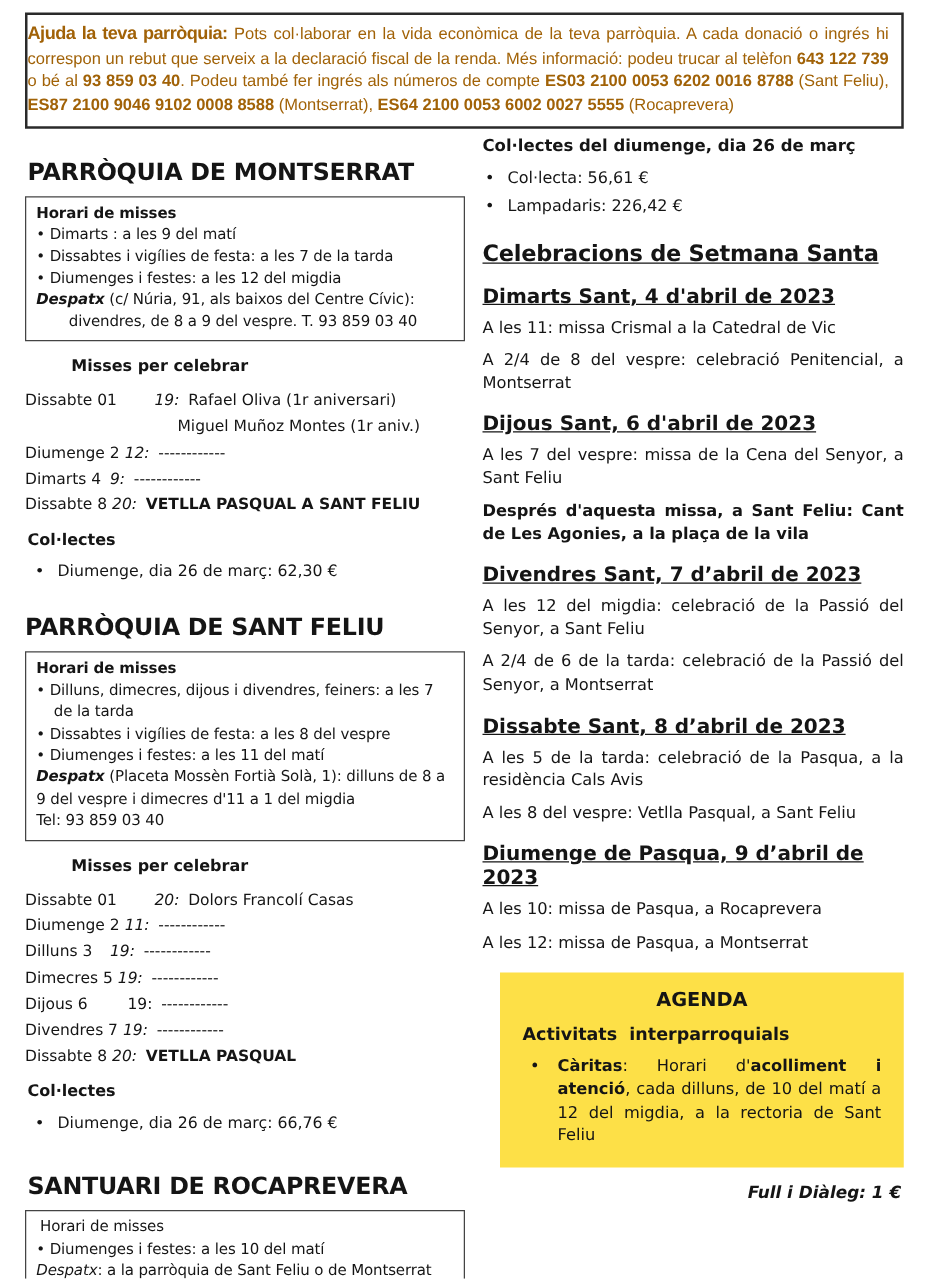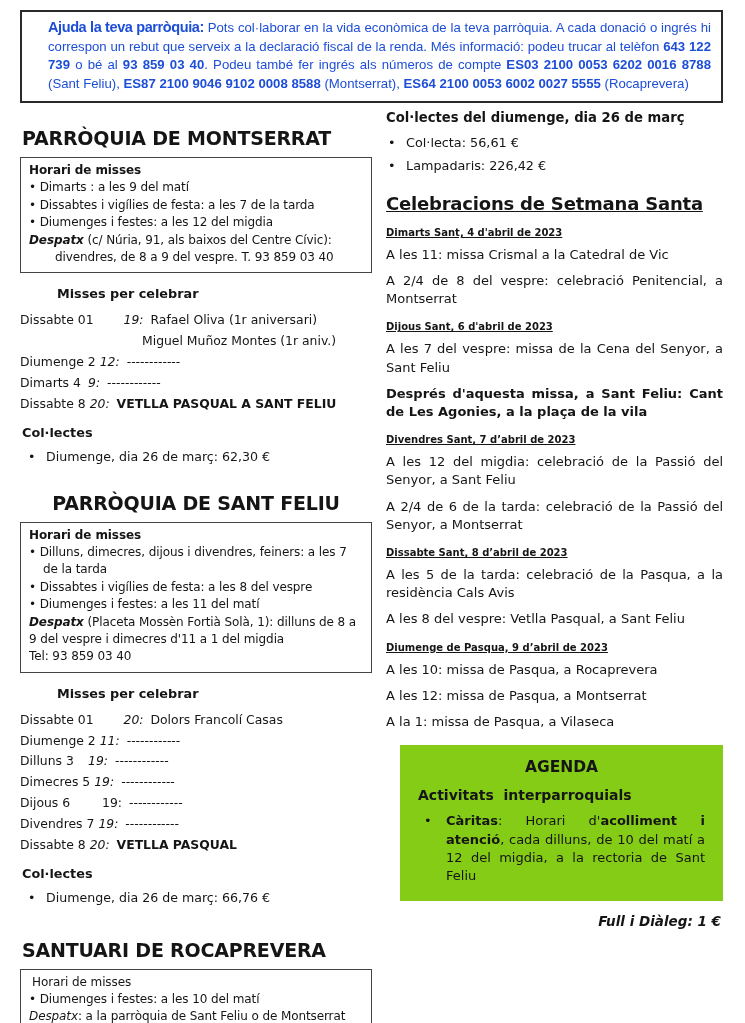--- a/index.html
+++ b/index.html
@@ -2,33 +2,33 @@
 <html lang="ca"><head>
 <meta charset="utf-8">
 <style>
   html,body{margin:0;padding:0;background:#fff;}
   .page{
     position:relative;width:745px;height:1023px;overflow:hidden;
     font-family:"DejaVu Sans",sans-serif;color:#151515;background:#fff;
   }
   
   .notice{
-    margin:10px 22px 0 20px;border:2px solid #2a2a2a;padding:5px 10px 7px 26px;
+    margin:10px 22px 0 20px;border:2px solid #2a2a2a;padding:5px 10px 7px 0;
     font-family:"Liberation Sans",sans-serif;font-size:13.2px;line-height:1.42;
-    text-align:justify;color:#1d4ed8;
+    text-align:justify;color:#a16207;
   }
   .notice .lead{font-weight:800;font-size:14.5px;letter-spacing:-0.4px;}
   .notice b{font-weight:bold;}
   
   .columns{display:flex;gap:14px;padding:0 22px 0 20px;align-items:flex-start;}
   .col-left{width:352px;flex:0 0 352px;}
   .col-right{flex:1;min-width:0;}
   
   .sec-title{font-size:19px;font-weight:bold;letter-spacing:-0.2px;margin:24px 0 8px 2px;}
-  .sec-title.center{text-align:center;margin-left:0;}
+  .sec-title.center{margin-left:0;}
   .hbox{border:1px solid #444;padding:4px 8px 6px 8px;font-size:12px;line-height:1.45;letter-spacing:-0.1px;}
   .hbox .bhead{font-weight:bold;}
   .hbox ul{margin:0;padding:0;list-style:none;}
   .hbox li{padding-left:14px;}
   .hbox li::before{content:"• ";margin-left:-14px;}
   .despatx-label{font-weight:bold;font-style:italic;}
   .despatx-label.noBold{font-weight:normal;}
   .cont-line{padding-left:26px;}
   .masses-heading{font-weight:bold;font-size:12.8px;margin:13px 0 9px 37px;}
   .mass-row{display:flex;font-size:12.4px;line-height:1.68;}
@@ -37,21 +37,21 @@
   .mass-time.upright{font-style:normal;}
   .mass-desc.bold{font-weight:bold;}
   .mass-cont{font-size:12.4px;line-height:1.68;padding-left:122px;}
   .collectes-heading{font-weight:bold;font-size:12.8px;margin:11px 0 7px 2px;}
   .b-row{display:flex;font-size:12.6px;line-height:1.6;padding-left:8px;margin-bottom:3px;}
   .b-dot{flex:0 0 18px;}
   
   .rc-heading{font-weight:bold;font-size:13.2px;margin:7px 0 8px 0;}
   .rc .b-row{padding-left:2px;font-size:12.8px;}
   .ss-title{font-size:18px;font-weight:bold;text-decoration:underline;margin:16px 0 10px 0;letter-spacing:-0.2px;}
-  .ss-heading{font-size:10px;font-weight:bold;text-decoration:underline;margin:13px 0 8px 0;}
+  .ss-heading{font-size:16px;font-weight:bold;text-decoration:underline;margin:13px 0 8px 0;}
   .ss-para{font-size:13px;line-height:1.4;text-align:justify;margin:8px 0;}
   .ss-para.bold{font-weight:bold;}
   
   .agenda{margin:14px 0 0 14px;padding:13px 18px 15px 18px;background:#e6ece8;}
   .agenda-title{text-align:center;font-weight:bold;font-size:15.5px;margin-bottom:11px;}
   .agenda-sub{font-weight:bold;font-size:14px;margin-bottom:9px;white-space:pre-wrap;}
   .agenda-bullet{display:flex;font-size:13px;line-height:1.42;}
   .agenda-bullet .b-dot{flex:0 0 28px;padding-left:6px;box-sizing:border-box;}
   .agenda-bullet .txt{text-align:justify;}
   .agenda-bullet b{font-weight:bold;}
@@ -204,23 +204,22 @@
       <div class="ss-para">A les 12 del migdia: celebració de la Passió del Senyor, a Sant Feliu</div>
       <div class="ss-para">A 2/4 de 6 de la tarda: celebració de la Passió del Senyor, a Montserrat</div>
 
       <div class="ss-heading">Dissabte Sant, 8 d’abril de 2023</div>
       <div class="ss-para">A les 5 de la tarda: celebració de la Pasqua, a la residència Cals Avis</div>
       <div class="ss-para">A les 8 del vespre: Vetlla Pasqual, a Sant Feliu</div>
 
       <div class="ss-heading">Diumenge de Pasqua, 9 d’abril de 2023</div>
       <div class="ss-para">A les 10: missa de Pasqua, a Rocaprevera</div>
       <div class="ss-para">A les 12: missa de Pasqua, a Montserrat</div>
-      <div class="ss-para">A la 1: missa de Pasqua, a Vilaseca</div>
-
-      <div class="agenda" style="background: #84cc16;">
+
+      <div class="agenda" style="background: #fde047;">
         <div class="agenda-title">AGENDA</div>
         <div class="agenda-sub">Activitats  interparroquials</div>
         <div class="agenda-bullet">
           <span class="b-dot">•</span>
           <span class="txt"><b>Càritas</b><span>: Horari d'</span><b>acolliment i atenció</b><span>, cada dilluns, de 10 del matí a 12 del migdia, a la rectoria de Sant Feliu</span></span>
         </div>
       </div>
 
       <div class="footer-note">Full i Diàleg: 1 €</div>
     </div>

